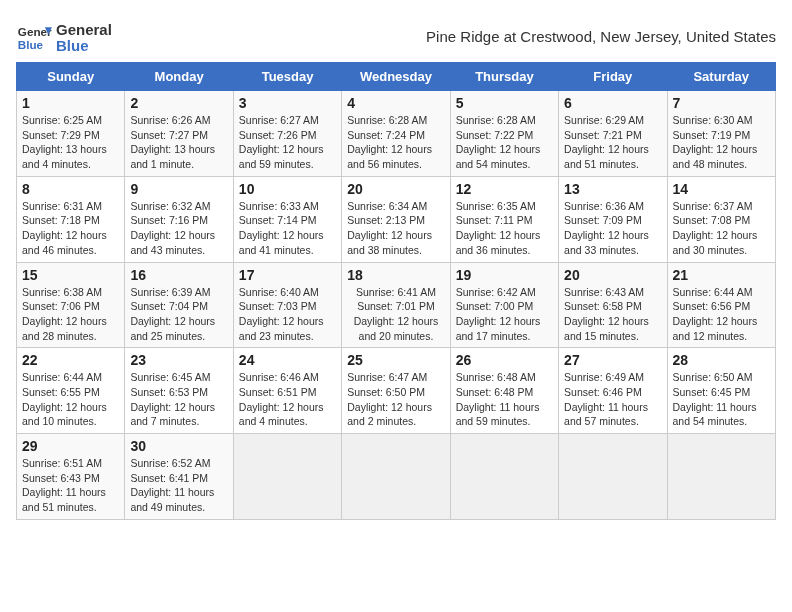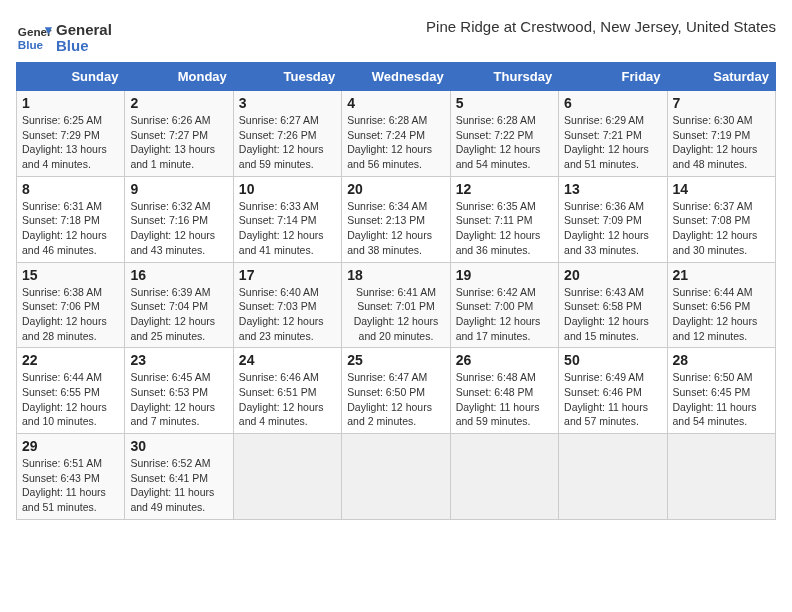--- a/index.html
+++ b/index.html
@@ -30,32 +30,32 @@
       text-align: right;
     }
     .calendar-title {
       font-size: 36px;
       font-weight: bold;
       color: #333;
     }
     .calendar-subtitle {
       font-size: 15px;
       color: #333;
-      margin-top: 2px;
+      margin-top: 12px;
     }
     .calendar-table {
       width: 100%;
       border-collapse: collapse;
       margin-top: 6px;
       font-size: 11px;
     }
     .calendar-table thead th {
       background: #3a6fc4;
       color: #fff;
-      text-align: right;
+      text-align: center;
       padding: 6px 6px;
       font-size: 13px;
       font-weight: bold;
       border: 1px solid #3a6fc4;
       margin-top: 23px;
     }
     .calendar-table tbody td {
       vertical-align: top;
       border: 1px solid #ccc;
       padding: 4px 5px;
@@ -300,21 +300,21 @@
 and 2 minutes.</div>
         </td>
         <td>
           <span class="cell-day">26</span>
           <div class="cell-info" style="white-space: pre-line;">Sunrise: 6:48 AM
 Sunset: 6:48 PM
 Daylight: 11 hours
 and 59 minutes.</div>
         </td>
         <td>
-          <span class="cell-day">50</span>
+          <span class="cell-day">27</span>
           <div class="cell-info" style="white-space: pre-line;">Sunrise: 6:49 AM
 Sunset: 6:46 PM
 Daylight: 11 hours
 and 57 minutes.</div>
         </td>
         <td>
           <span class="cell-day">28</span>
           <div class="cell-info" style="white-space: pre-line;">Sunrise: 6:50 AM
 Sunset: 6:45 PM
 Daylight: 11 hours

